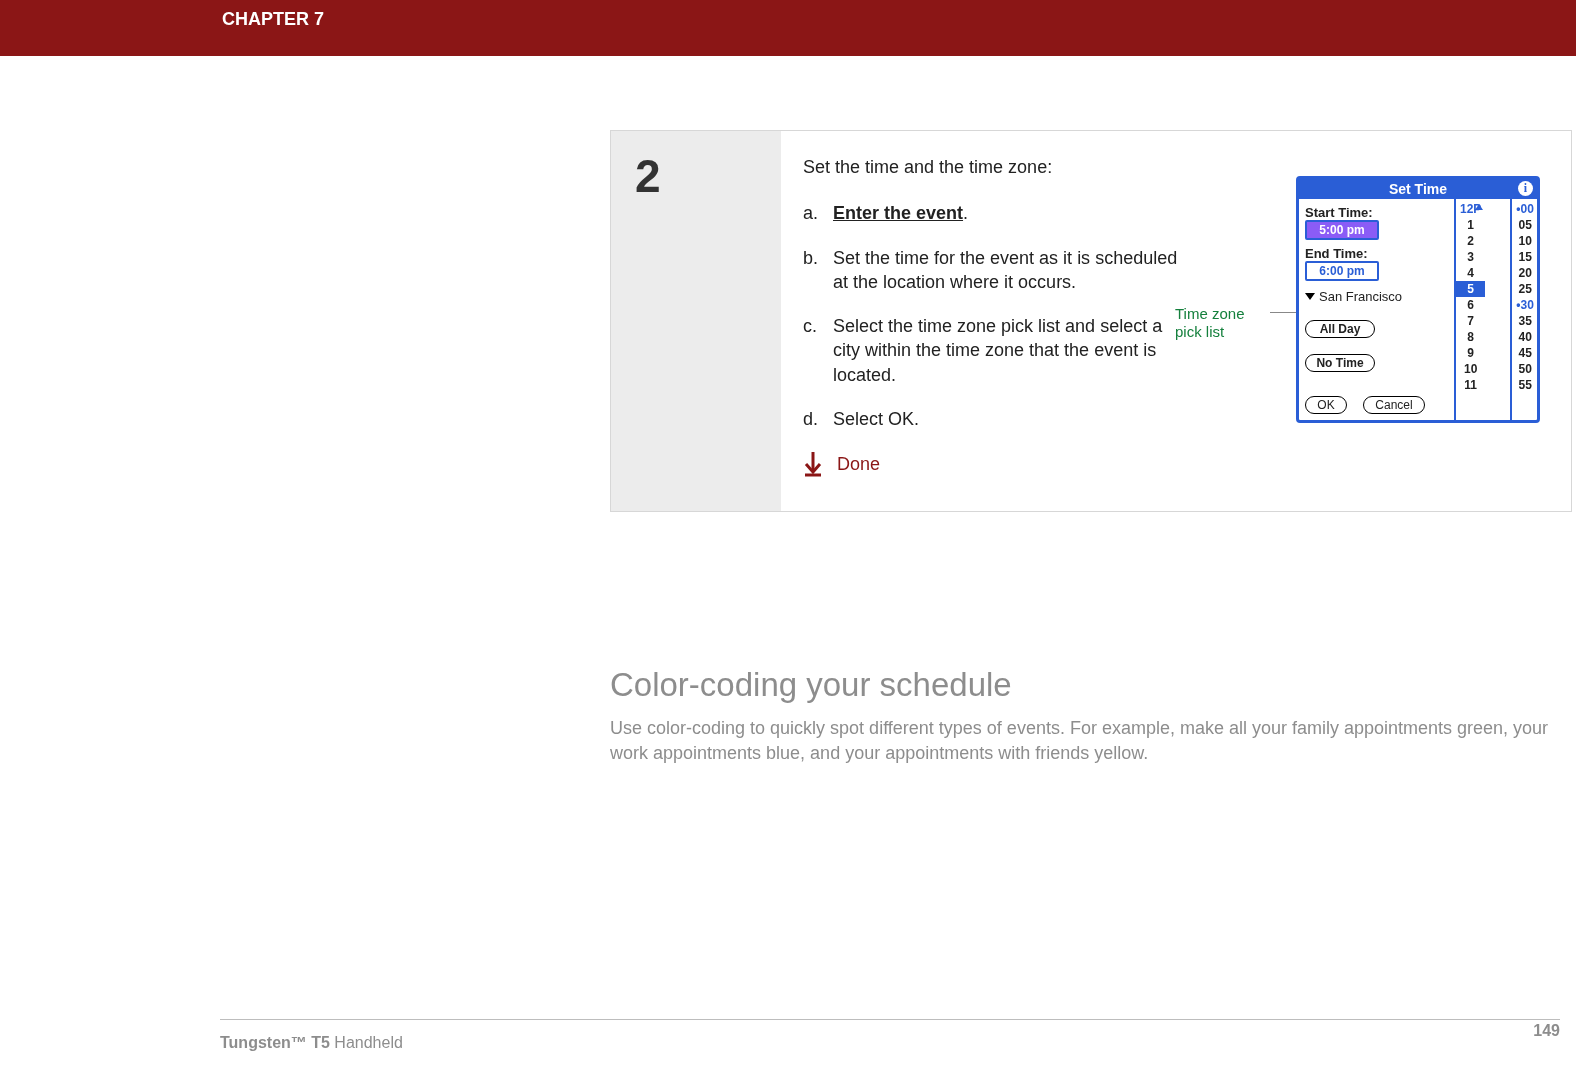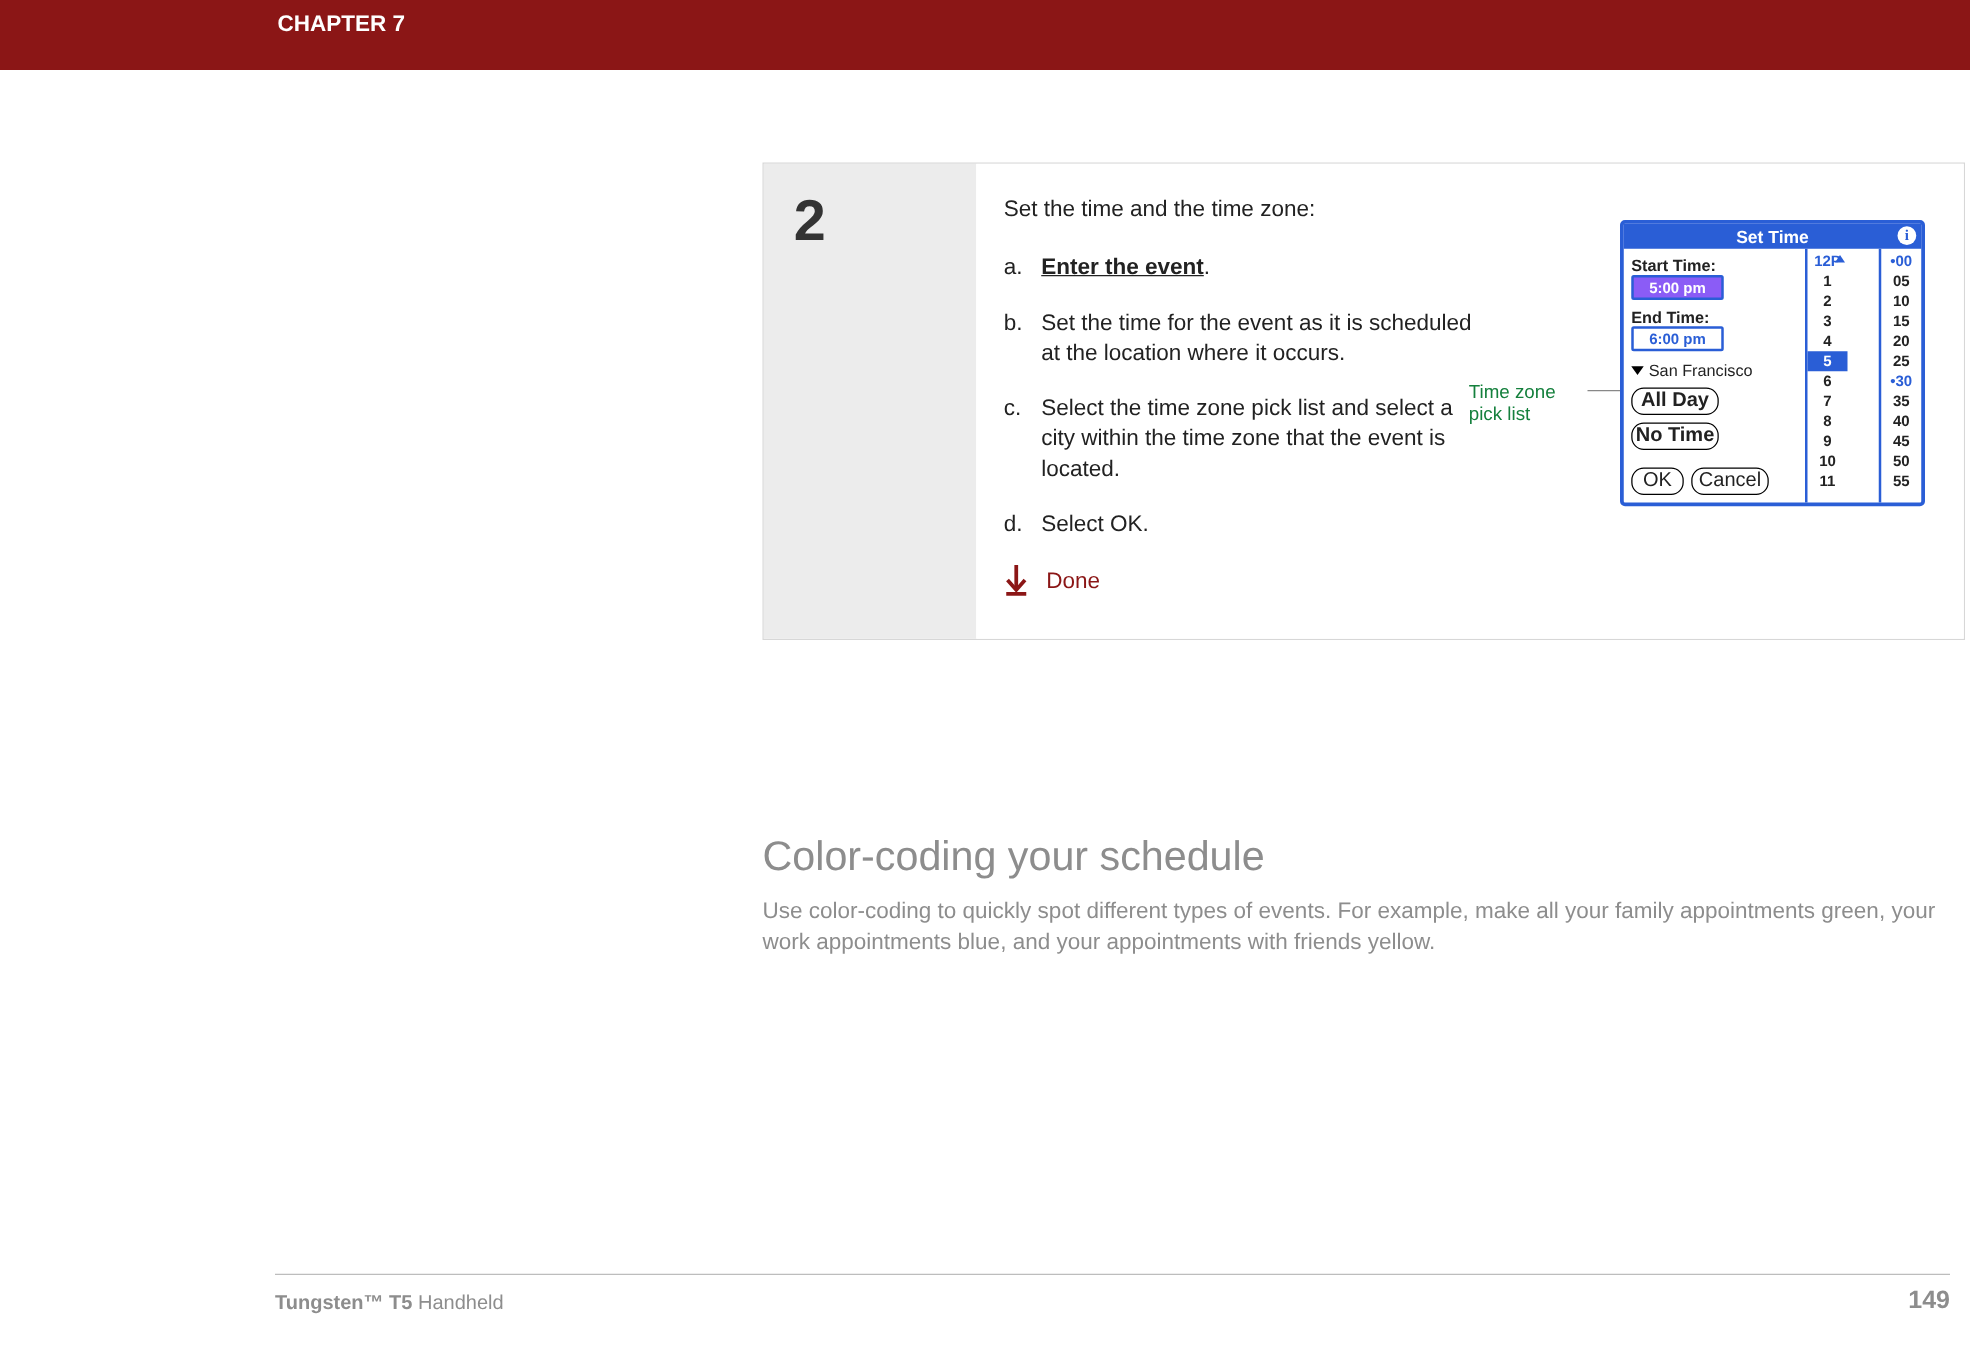--- a/index.html
+++ b/index.html
@@ -140,28 +140,28 @@
   }
   .tz .tri{
     width:0;height:0;
     border-left:5px solid transparent;
     border-right:5px solid transparent;
     border-top:7px solid #000;
   }
   .pillbtn{
     border:1.5px solid #000;
     border-radius:10px;
-    font-size:16px;
+    font-size:12px;
     font-weight:700;
     text-align:center;
     padding:1px 0;
     width:68px;
-    margin-top:6px;
-  }
-  .okcan{display:flex;gap:6px;margin-top:8px;}
+    margin-top:16px;
+  }
+  .okcan{display:flex;gap:16px;margin-top:8px;}
   .okcan .pillbtn{width:40px;font-weight:400;}
   .okcan .pillbtn:last-child{width:60px;}
 
   .dev-col{
     border-left:2px solid #2a5ed6;
     text-align:center;
     font-size:12px;
     font-weight:700;
     line-height:16px;
     padding:2px 0;
@@ -216,22 +216,22 @@
     position:absolute;
     left:220px;
     bottom:28px;
     font-size:16px;
     color:#8d8d8d;
   }
   .footer-left strong{font-weight:700;}
   .footer-right{
     position:absolute;
     right:16px;
-    bottom:28px;
-    font-size:20px;
+    bottom:40px;
+    font-size:16px;
     color:#8d8d8d;
     font-weight:700;
   }
 </style>
 </head>
 <body>
 
 <div class="hdr">
   <span class="hdr-chapter">CHAPTER 7</span>
 </div>

